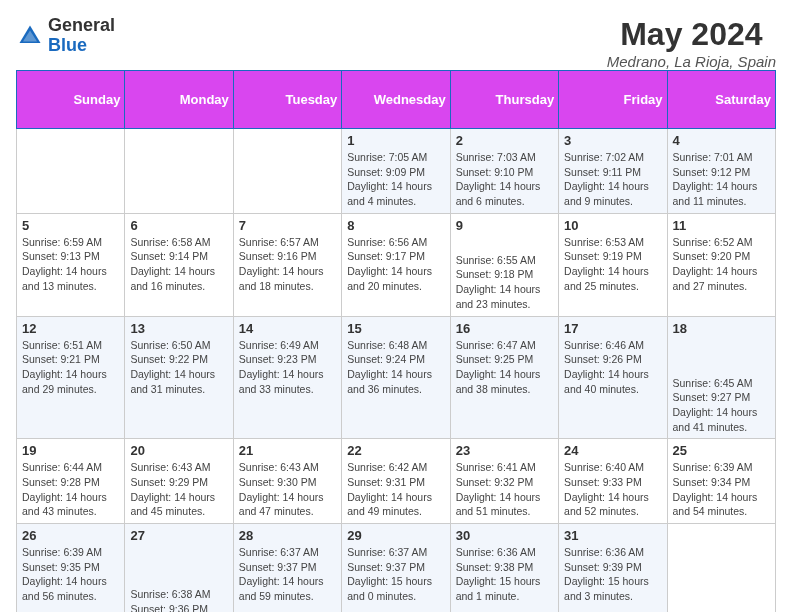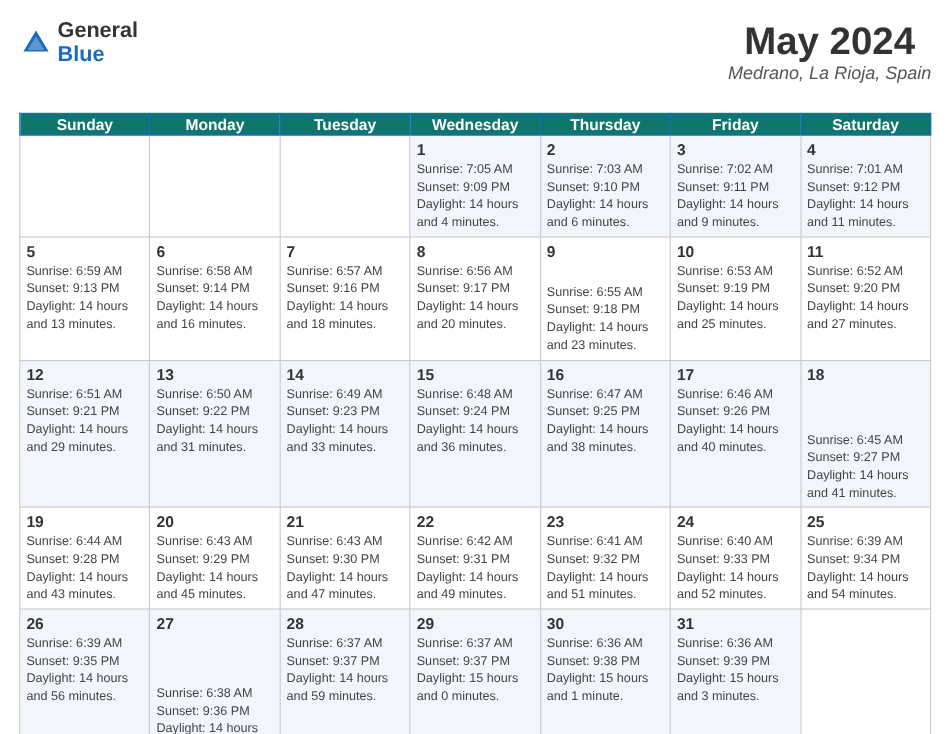--- a/index.html
+++ b/index.html
@@ -7,21 +7,21 @@
       font-family: Arial, sans-serif;
       background: #fff;
       width: 792px;
       min-height: 612px;
       padding: 16px;
     }
     .header {
       display: flex;
       justify-content: space-between;
       align-items: flex-start;
-      margin-bottom: 24px;
+      margin-bottom: 0;
     }
     .logo {
       display: flex;
       align-items: center;
       gap: 4px;
     }
     .logo-text {
       font-size: 18px;
       font-weight: bold;
       line-height: 1.1;
@@ -44,26 +44,26 @@
       font-size: 15px;
       color: #555;
       font-style: italic;
     }
     table {
       width: 100%;
       border-collapse: collapse;
       table-layout: fixed;
     }
     thead th {
-      background-color: #0f766e;
+      background-color: #d946ef;
       color: #fff;
       font-size: 13px;
       font-weight: bold;
-      padding: 1px 4px;
-      text-align: center;
+      padding: 21px 4px;
+      text-align: right;
       border: 1px solid #1a6abf;
     }
     tbody td {
       border: 1px solid #ccc;
       vertical-align: top;
       padding: 4px 5px;
       font-size: 11px;
       color: #333;
       height: 80px;
     }

